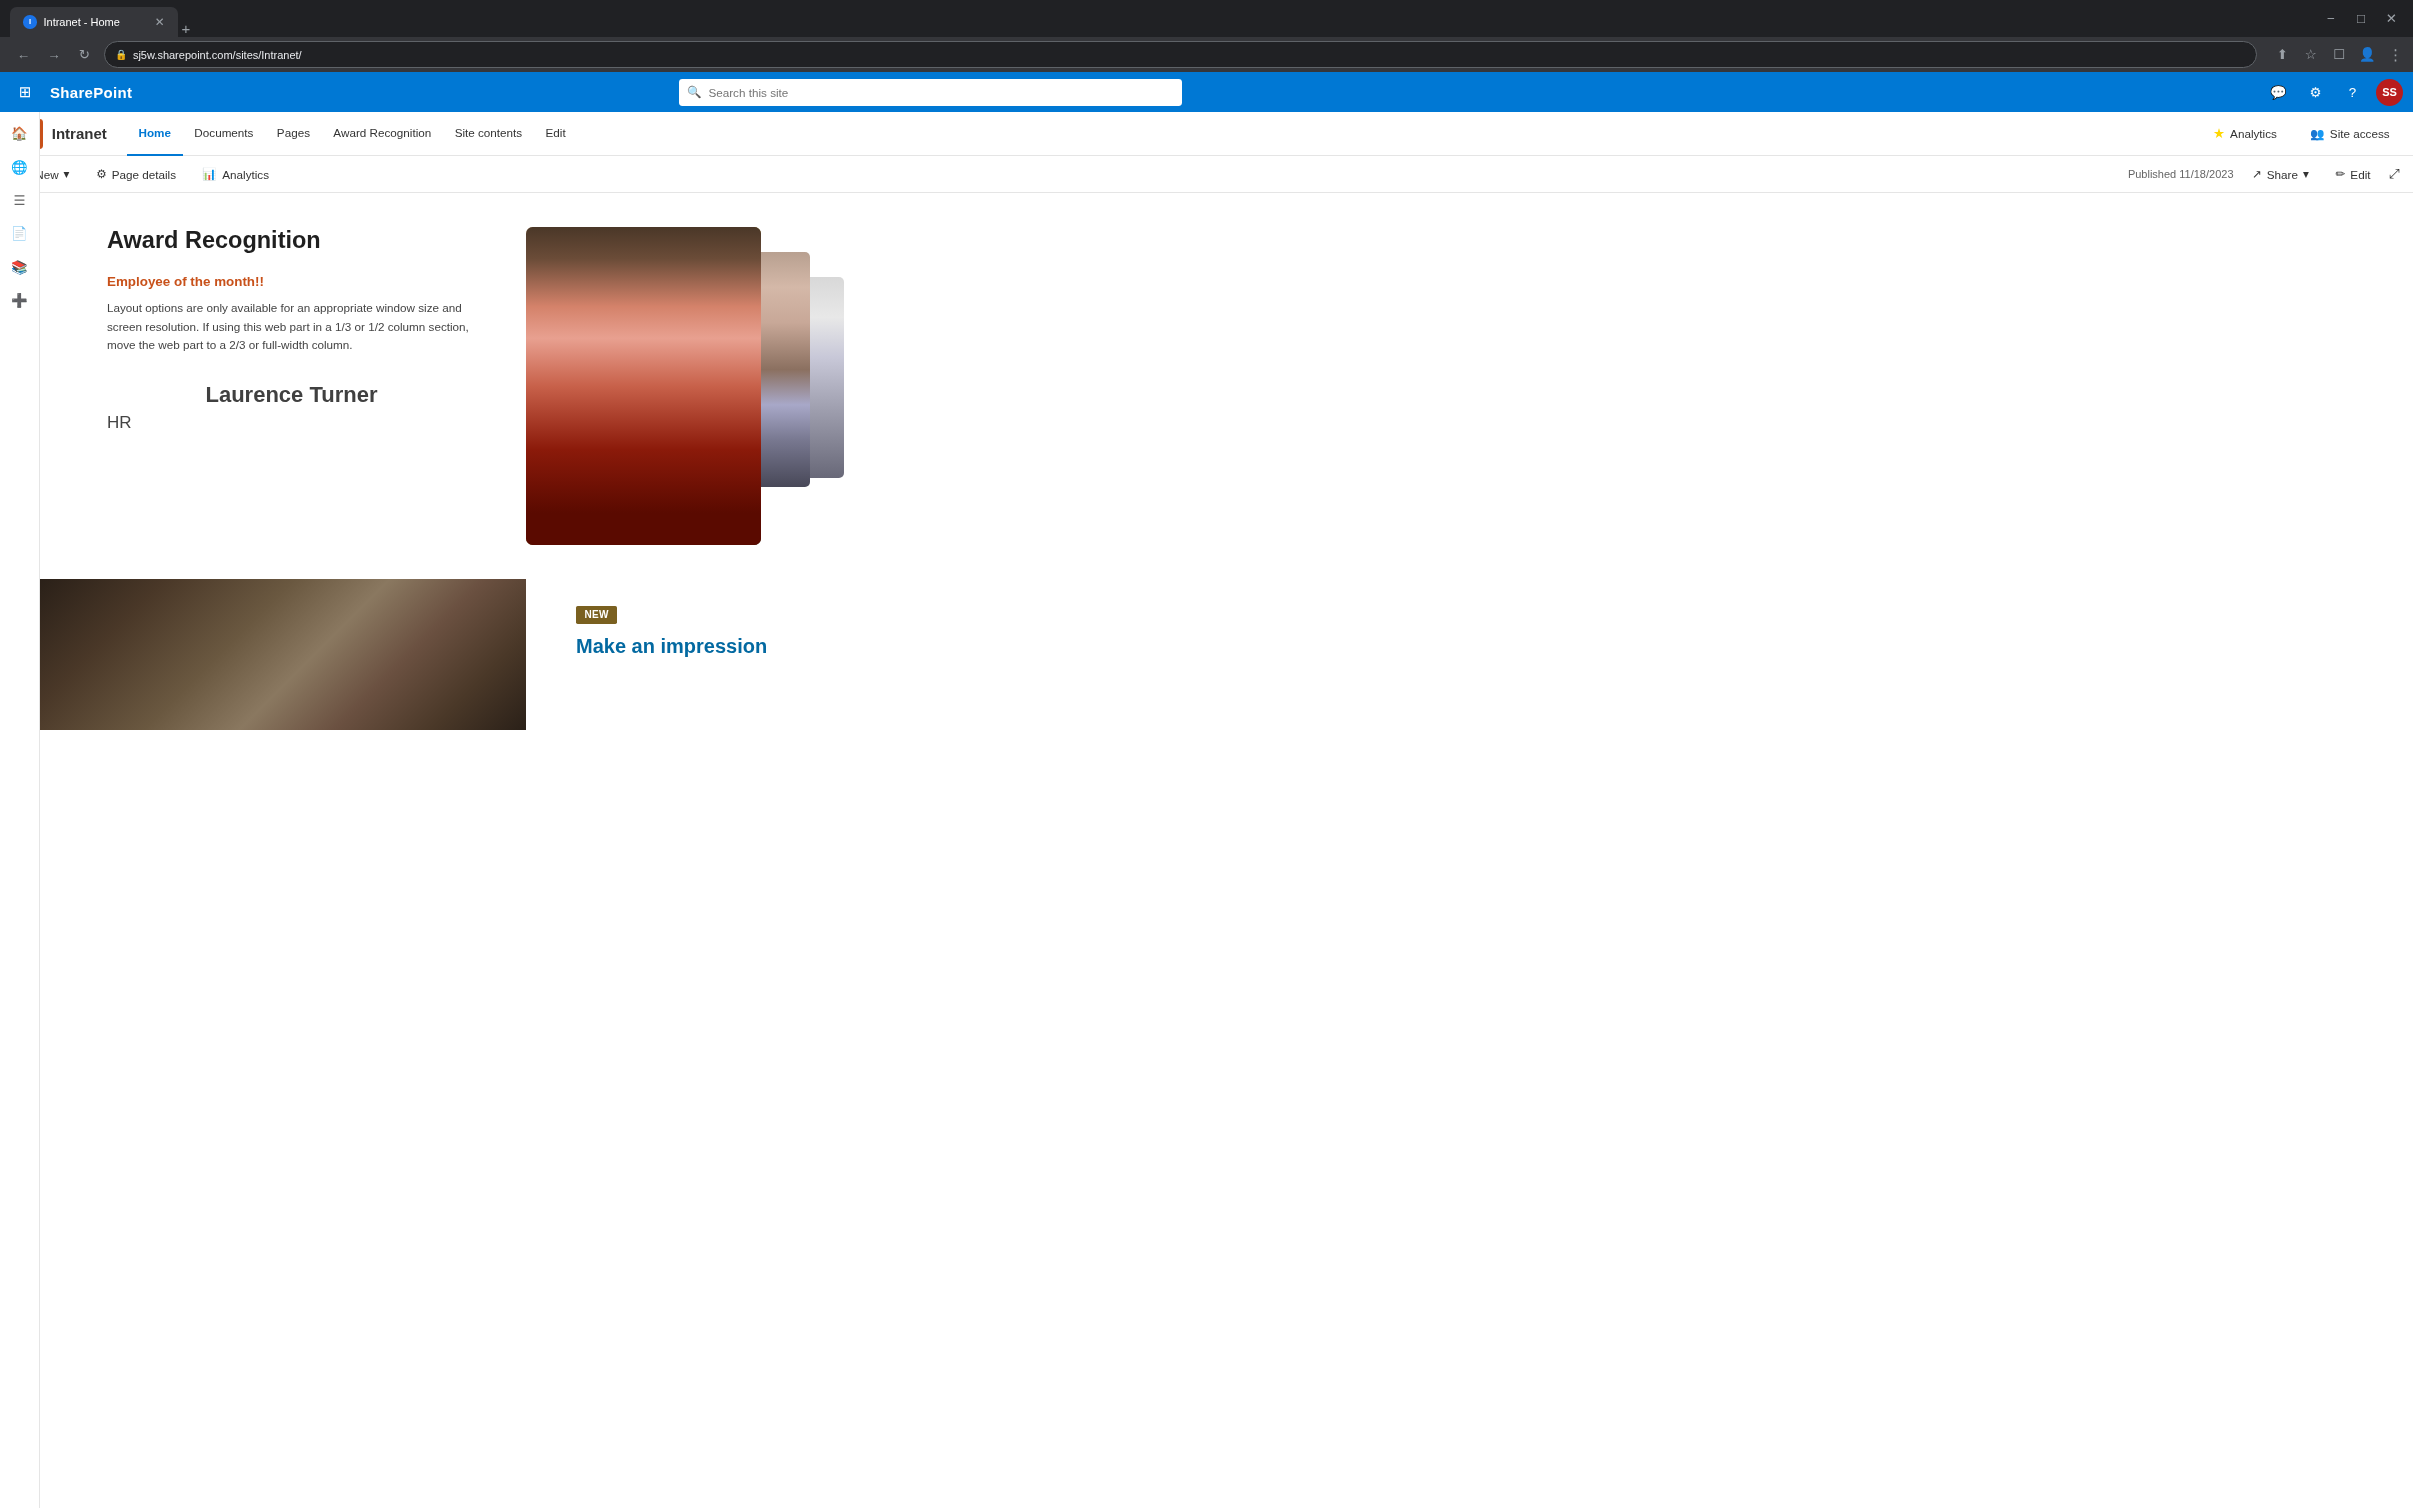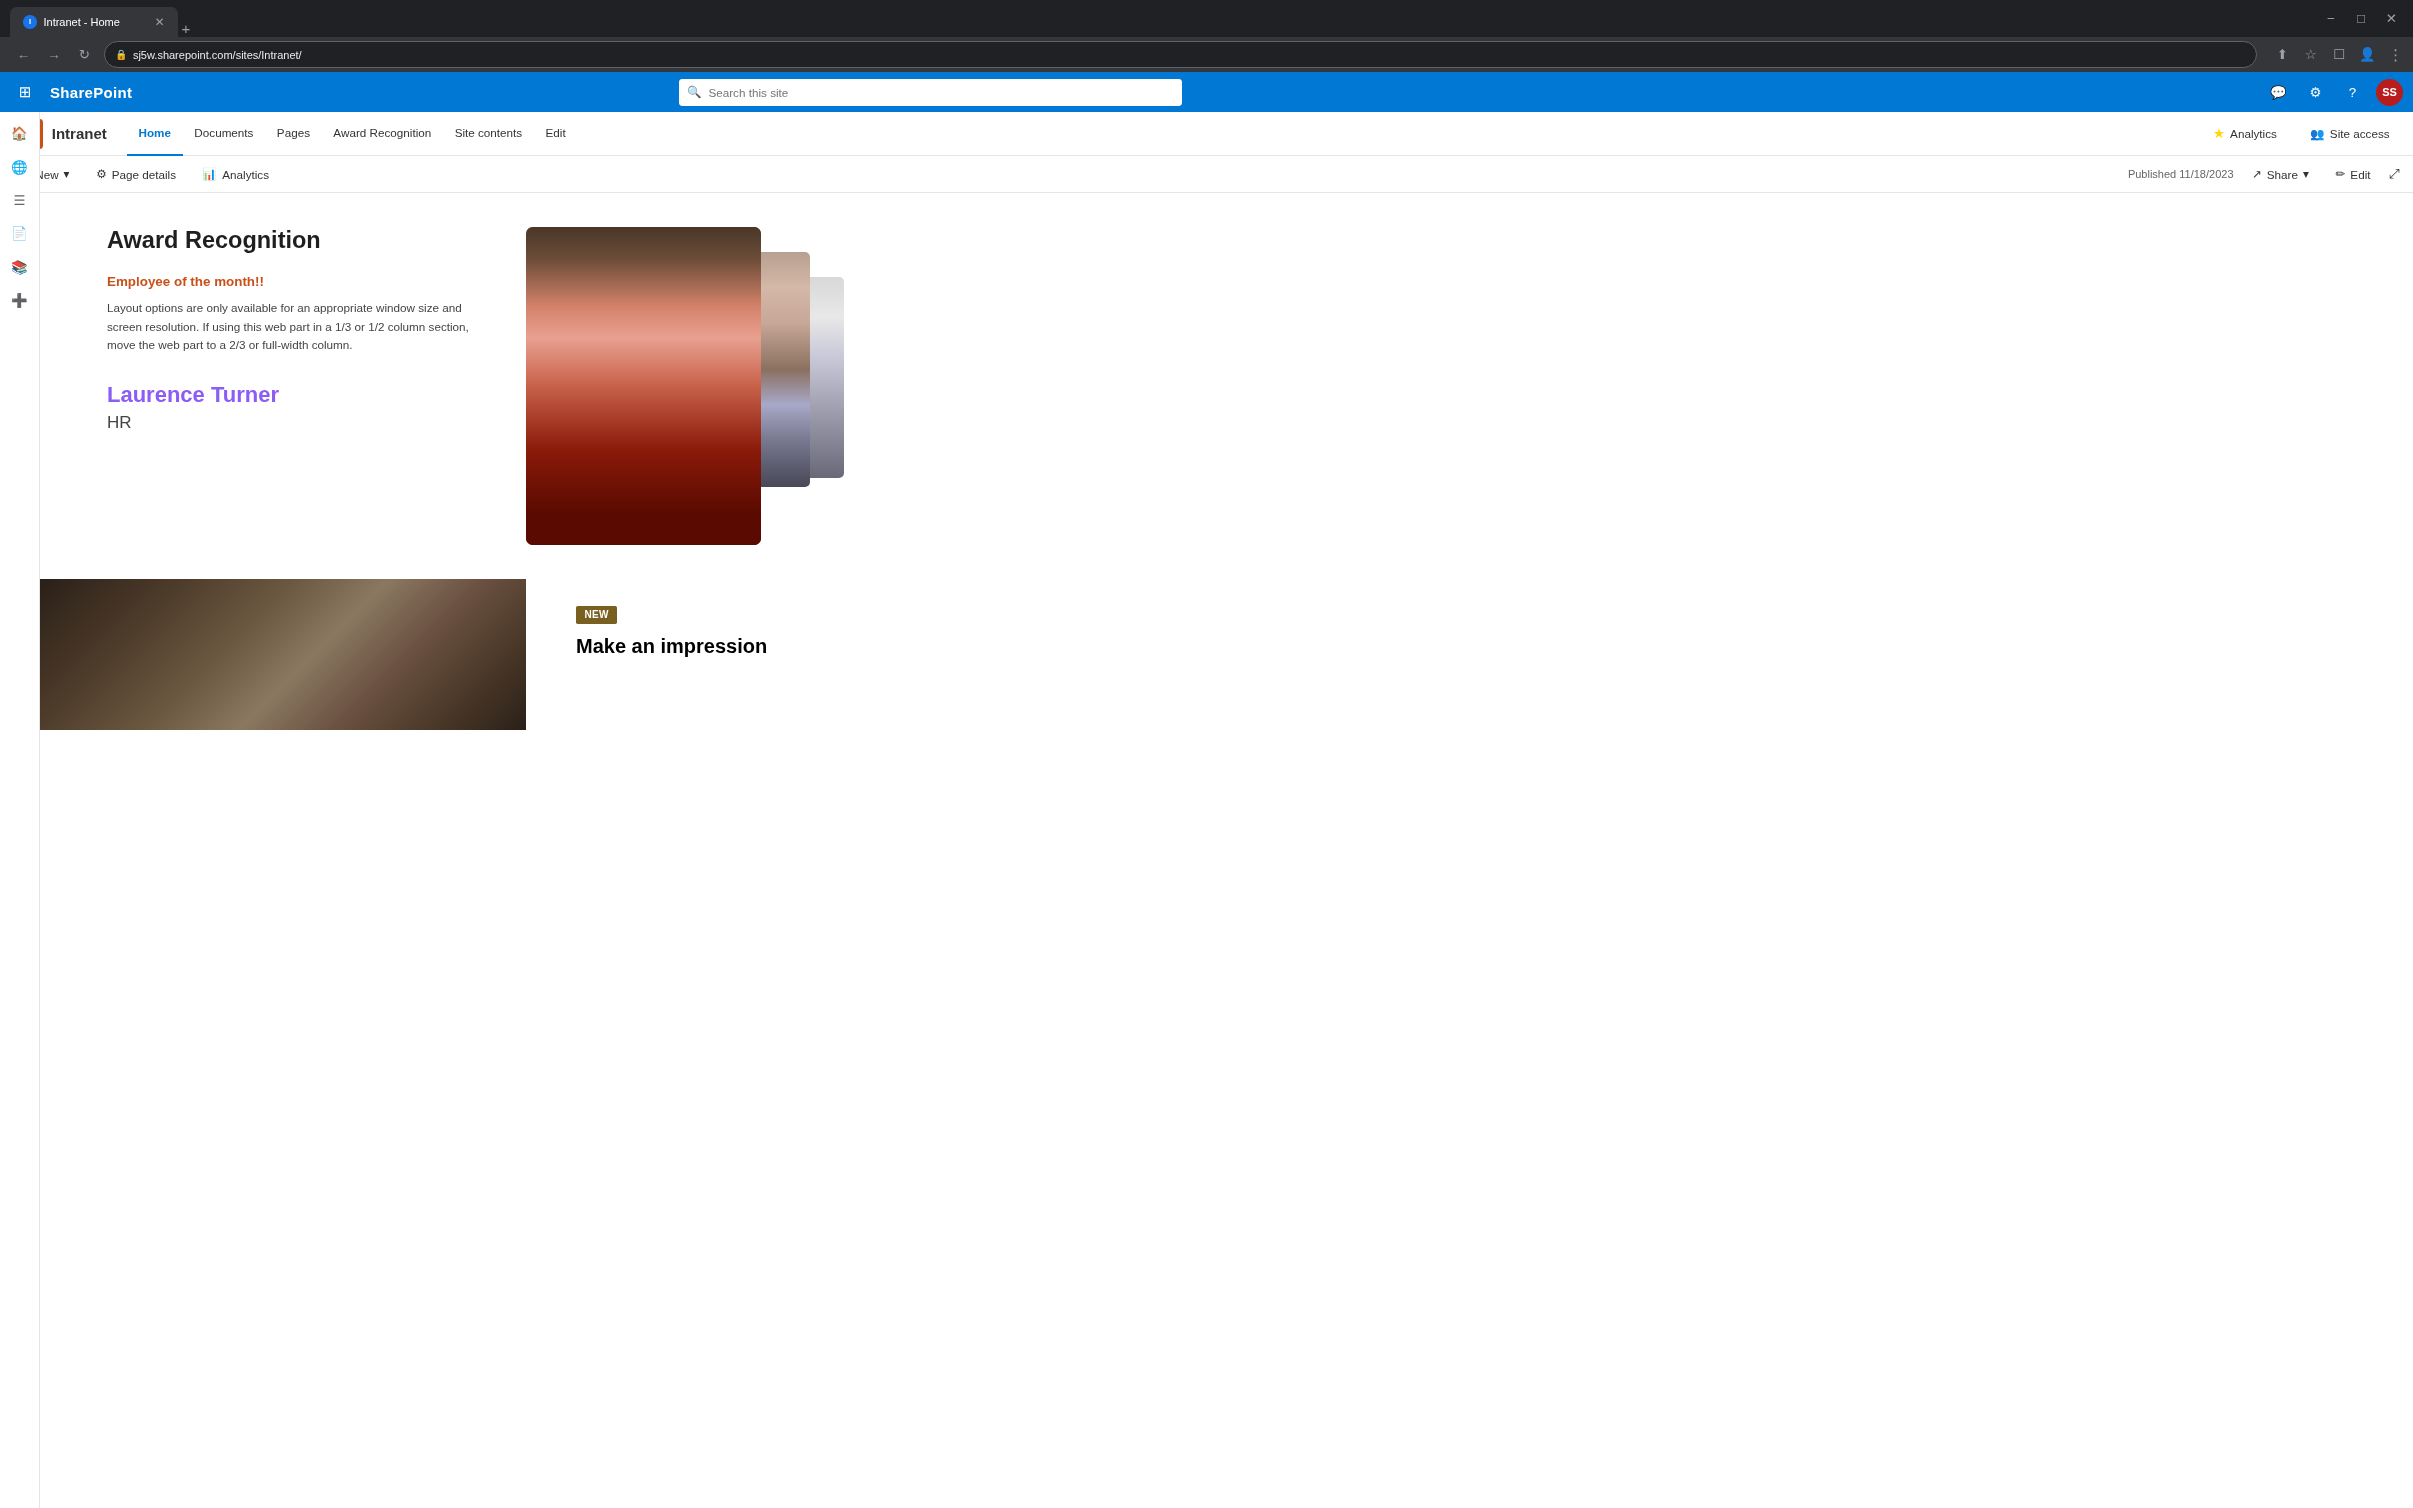--- a/index.html
+++ b/index.html
@@ -284,22 +284,23 @@
     }
     .award-description {
       font-size: 11.7px;
       color: #444;
       line-height: 1.6;
       margin-bottom: 27px;
     }
     .employee-name {
       font-size: 22px;
       font-weight: 600;
-      color: #8b5cf6;
+      color: #404040;
       margin-bottom: 5px;
+      text-align: center;
     }
     .employee-dept {
       font-size: 17px;
       color: #444;
     }
     .award-images {
       position: relative;
       width: 318px;
       height: 318px;
       flex-shrink: 0;
@@ -403,21 +404,21 @@
       font-weight: 700;
       padding: 3.4px 8.4px;
       border-radius: 1.7px;
       display: inline-block;
       margin-bottom: 11.7px;
       letter-spacing: 0.4px;
     }
     .bottom-title {
       font-size: 20px;
       font-weight: 600;
-      color: #000000;
+      color: #0369a1;
       margin-bottom: 10px;
     }
     .bottom-description {
       font-size: 11.7px;
       color: #444;
       line-height: 1.6;
     }
 
     
     .meeting-people {

